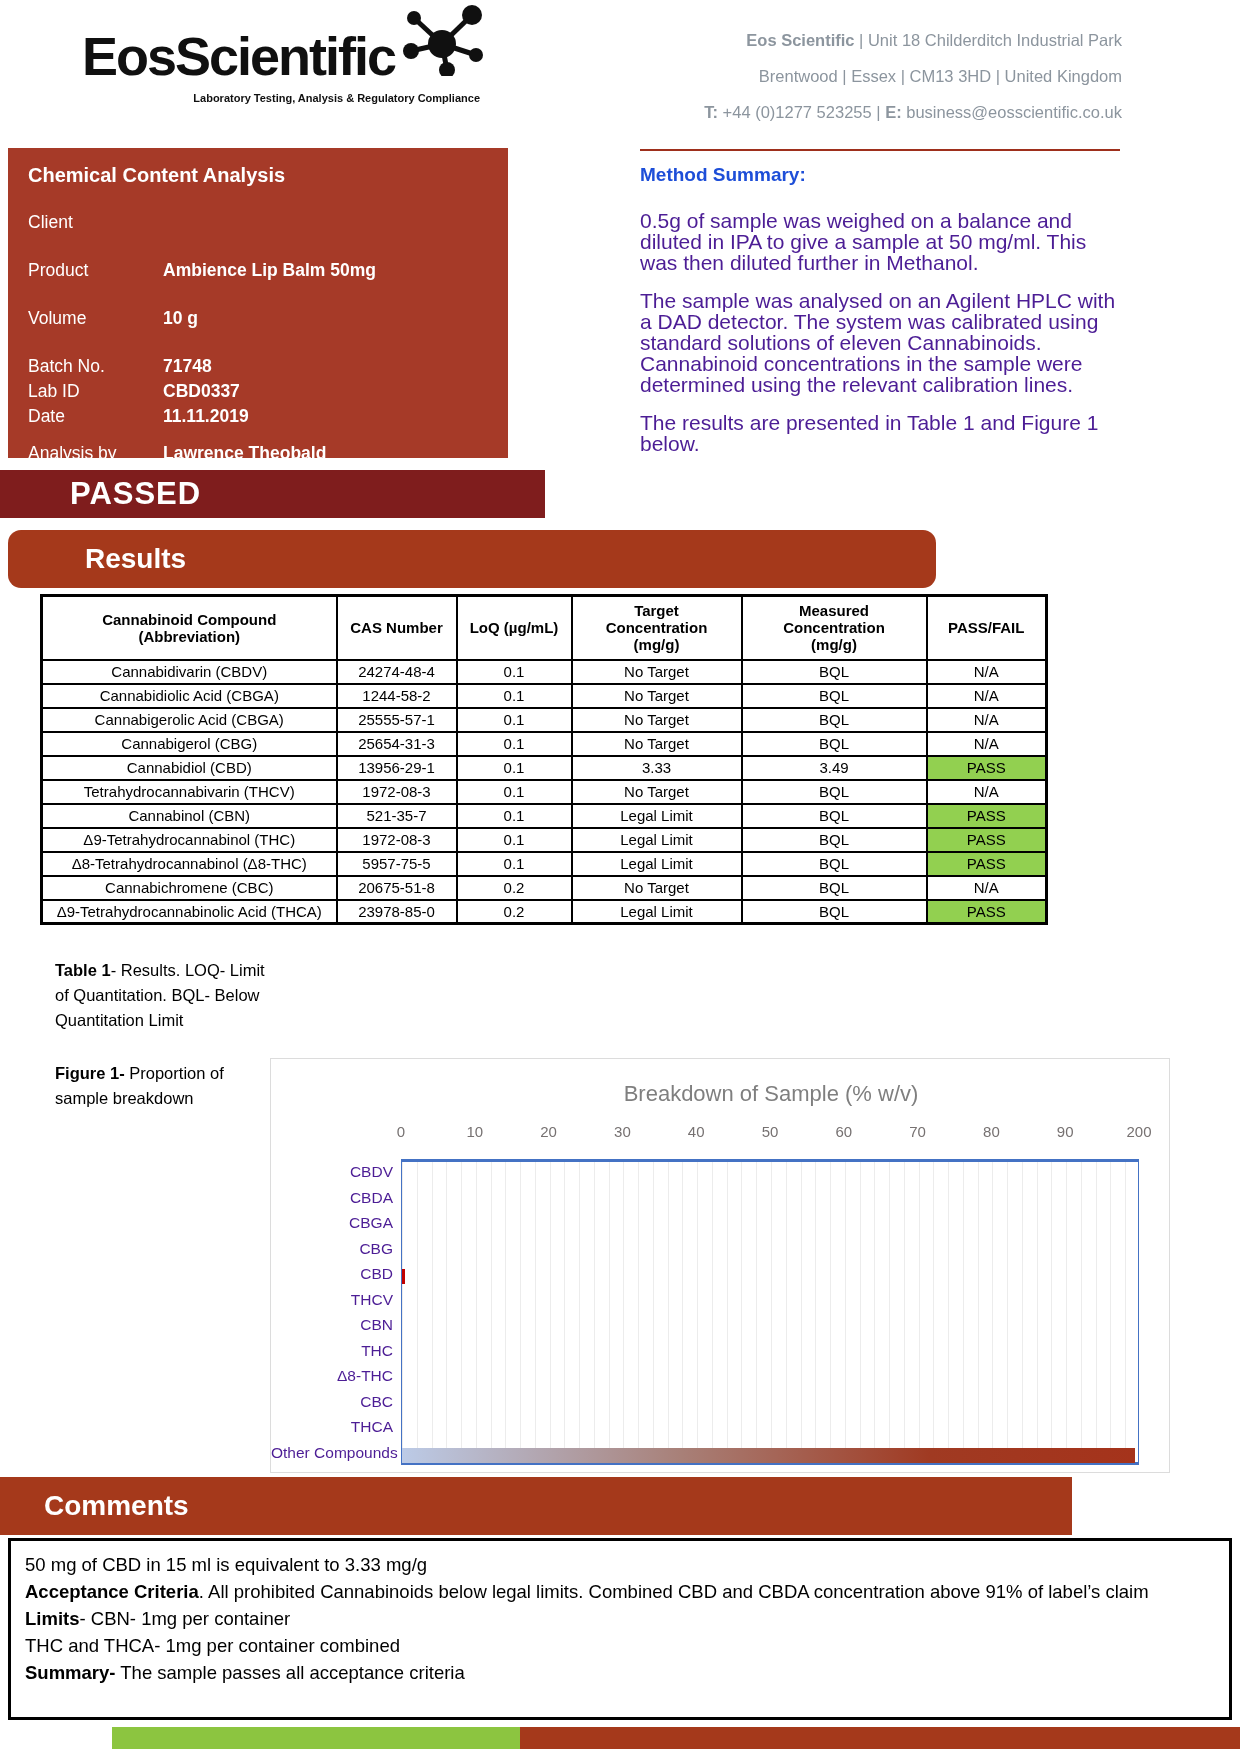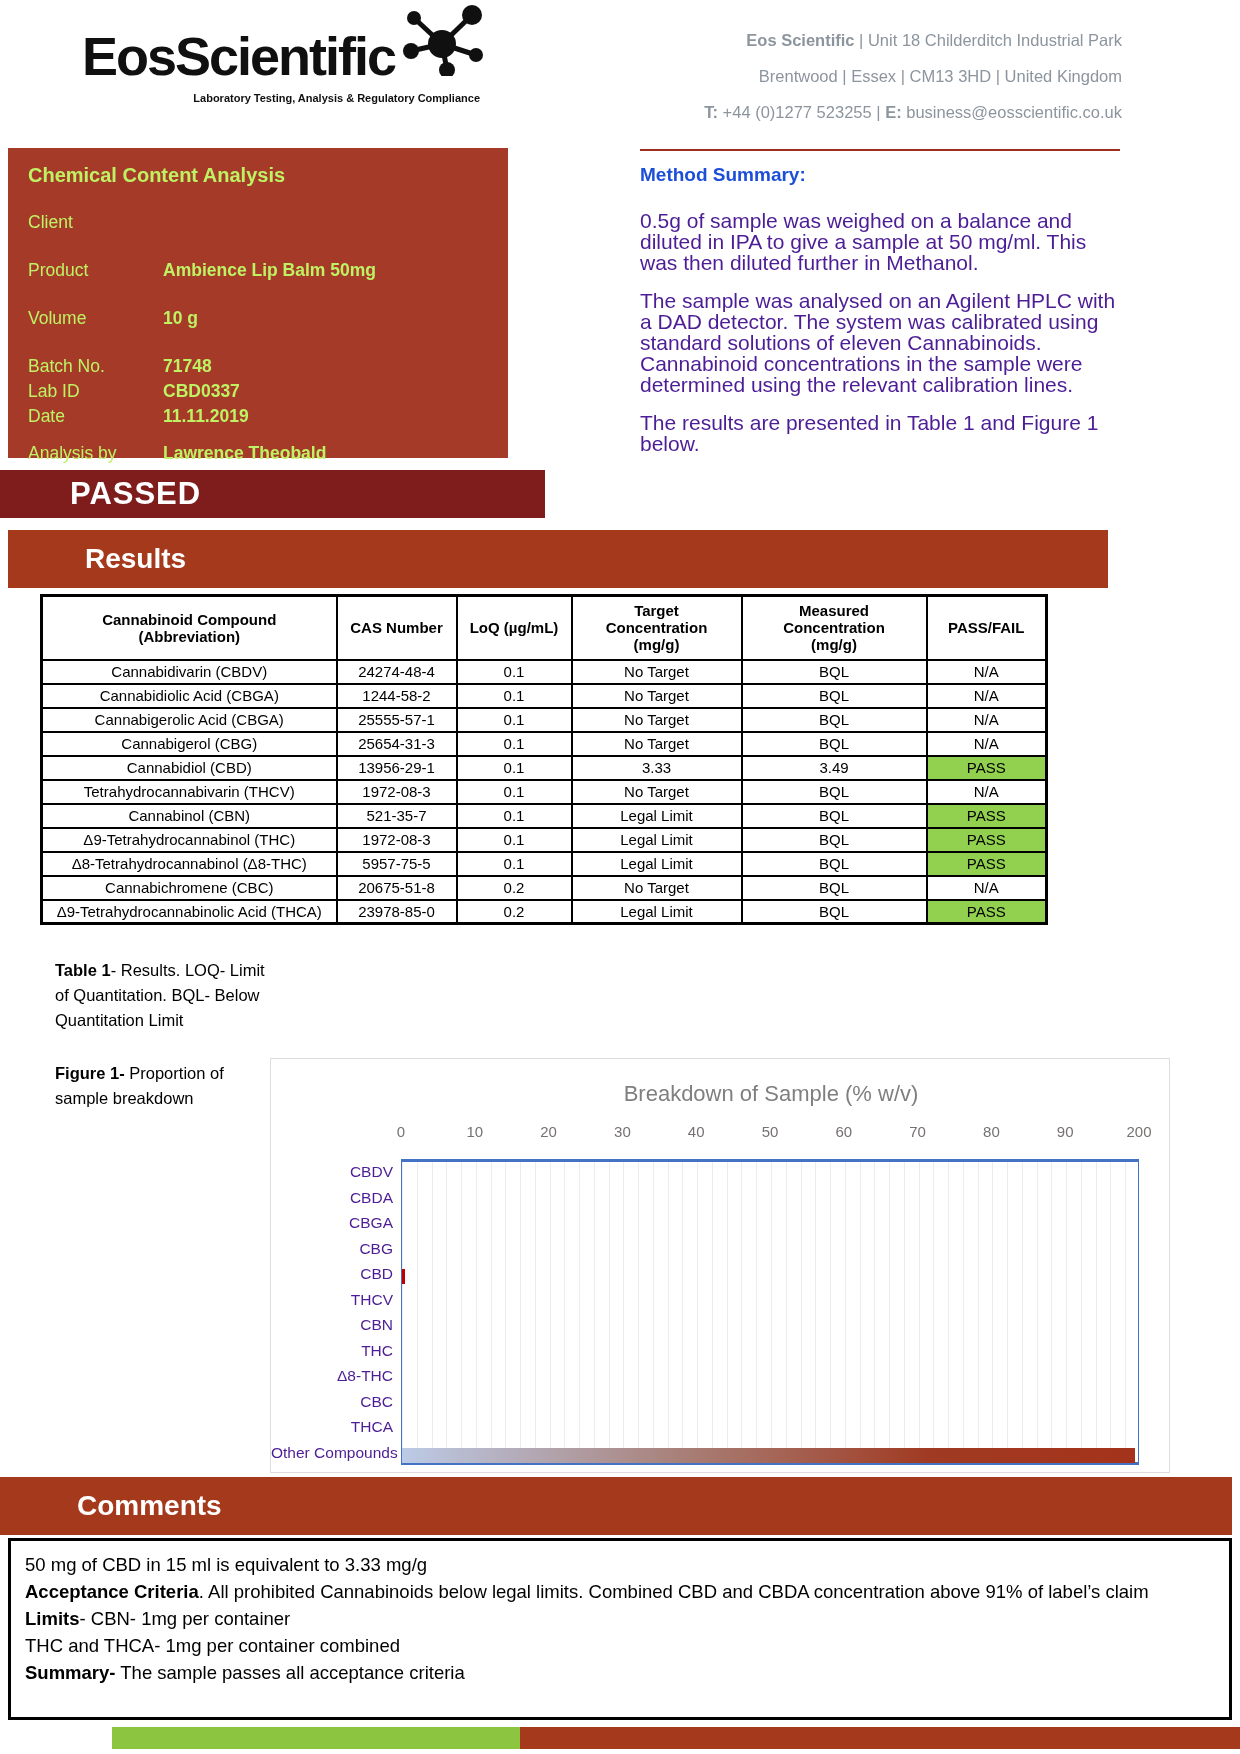--- a/index.html
+++ b/index.html
@@ -9,39 +9,39 @@
     background: #fff; font-family: "Liberation Sans", sans-serif; overflow: hidden; color:#000;
   }
   
   .logo { position:absolute; left:82px; top:6px; width:400px; }
   .logo-word { font-size:54px; font-weight:bold; color:#101010; letter-spacing:-2px; line-height:100px; white-space:nowrap; }
   .logo-tagline { font-size:11px; font-weight:bold; color:#101010; text-align:right; margin-top:-14px; padding-right:2px; white-space:nowrap; }
   .molecule { position:absolute; left:318px; top:-2px; }
   .contact { position:absolute; right:118px; top:22px; text-align:right; color:#8C959E; font-size:16.5px; line-height:36px; }
   .contact b { font-weight:bold; color:#8C959E; }
   
-  .info-box { position:absolute; left:8px; top:148px; width:500px; height:310px; background:#A63A28; color:#bef264; padding:16px 0 0 20px; }
+  .info-box { position:absolute; left:8px; top:148px; width:500px; height:310px; background:#A63A28; color:#ffffff; padding:16px 0 0 20px; }
   .info-title { font-size:20px; font-weight:bold; }
   .info-row { font-size:17.5px; line-height:25px; }
   .info-row .lbl { display:inline-block; width:135px; font-weight:normal; }
   .info-row .val { font-weight:bold; }
   .mt-lg { margin-top:23px; }
   .mt-md { margin-top:12px; }
   
   .method-divider { position:absolute; left:640px; top:149px; width:480px; height:2px; background:#9E2F1C; }
   .method { position:absolute; left:640px; top:164px; width:484px; }
   .method-heading { color:#1d4ed8; font-size:19px; font-weight:bold; margin-bottom:24px; }
   .method p { color:#4c1d95; font-size:21px; line-height:21px; margin-bottom:17px; }
   
   .passed-banner { position:absolute; left:0; top:470px; width:545px; height:48px; background:#7f1d1d; color:#fff;
     font-size:31px; font-weight:bold; line-height:48px; padding-left:70px; letter-spacing:1px; }
-  .results-banner { position:absolute; left:8px; top:530px; width:1100px; height:58px; background:#A5391B; color:#fff;
-    font-size:28px; font-weight:bold; line-height:58px; padding-left:77px; }
-  .comments-banner { position:absolute; left:0; top:1477px; width:1232px; height:58px; background:#A5391B; color:#fff;
-    font-size:28px; font-weight:bold; line-height:58px; padding-left:77px; }
+  .results-banner { position:absolute; left:8px; top:530px; width:928px; height:58px; background:#A5391B; color:#fff;
+    font-size:28px; font-weight:bold; line-height:58px; padding-left:77px;border-radius:13px; }
+  .comments-banner { position:absolute; left:0; top:1477px; width:1072px; height:58px; background:#A5391B; color:#fff;
+    font-size:28px; font-weight:bold; line-height:58px; padding-left:44px; }
   
   .results-table { position:absolute; left:40px; top:594px; width:1005px; border-collapse:collapse; font-size:15px;
     border:3px solid #000; table-layout:fixed; }
   .results-table th, .results-table td { border:2px solid #000; text-align:center; vertical-align:middle; padding:1px 4px; }
   .results-table th { font-weight:bold; line-height:17px; height:64px; }
   .results-table td { height:24px; line-height:17px; }
   .col-compound { width:295px; } .col-cas { width:120px; } .col-loq { width:115px; }
   .col-target { width:170px; } .col-measured { width:185px; } .col-result { width:120px; }
   .result-cell.pass { background:#92D050; }
   

